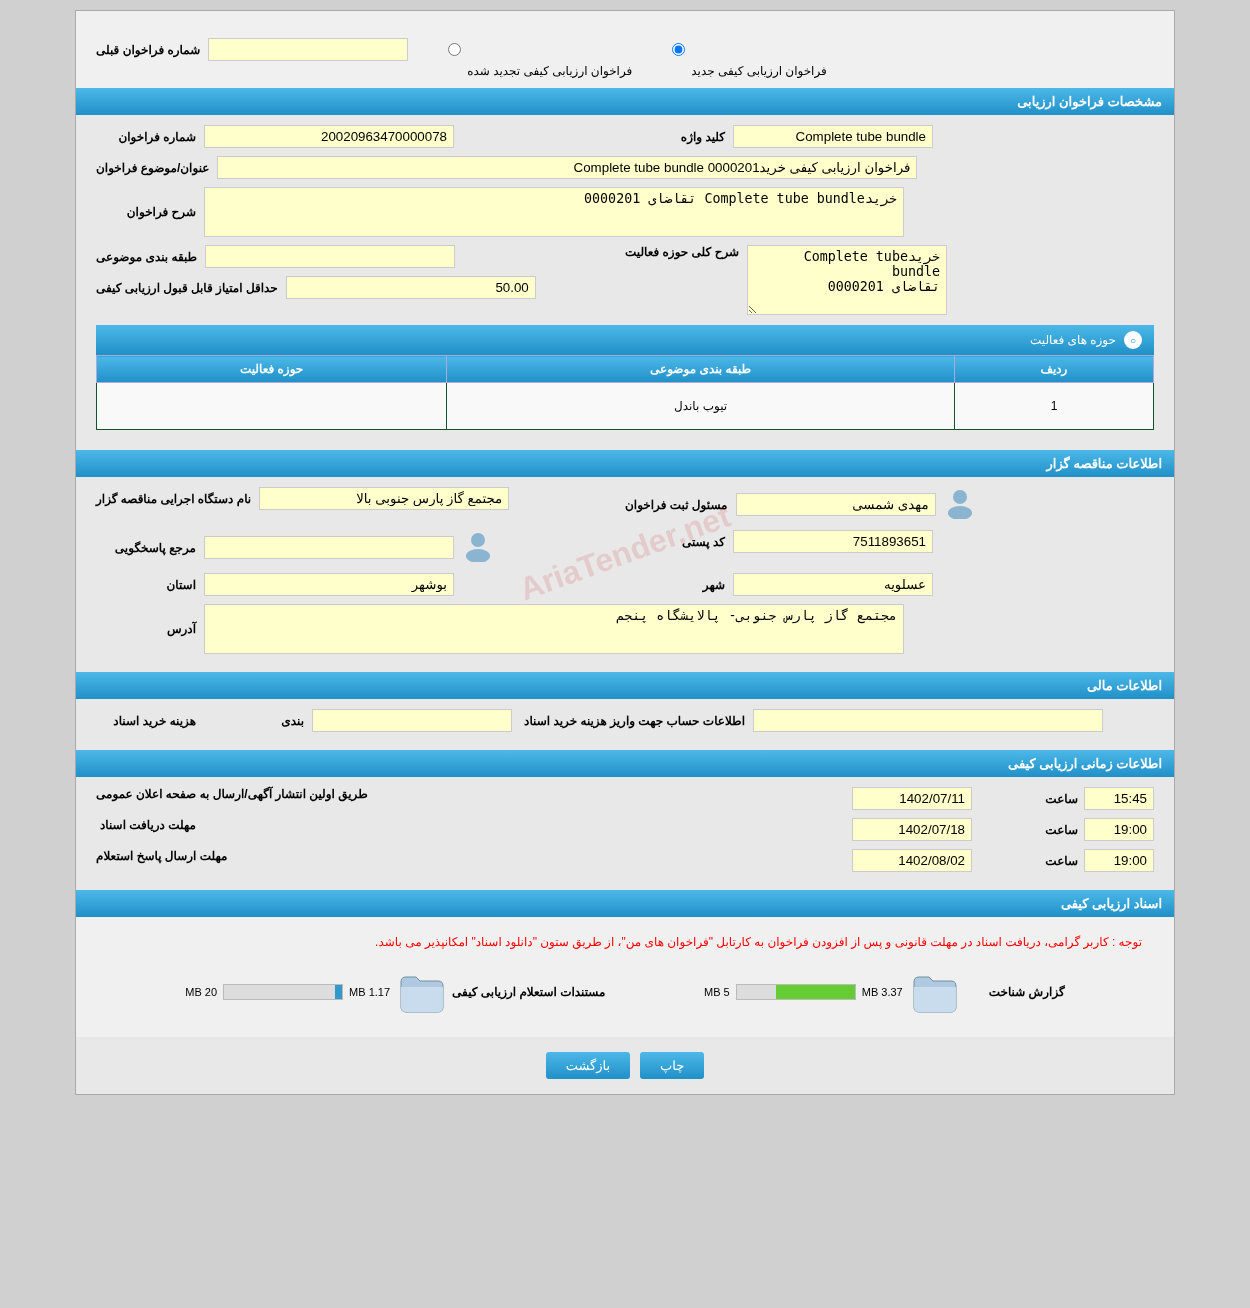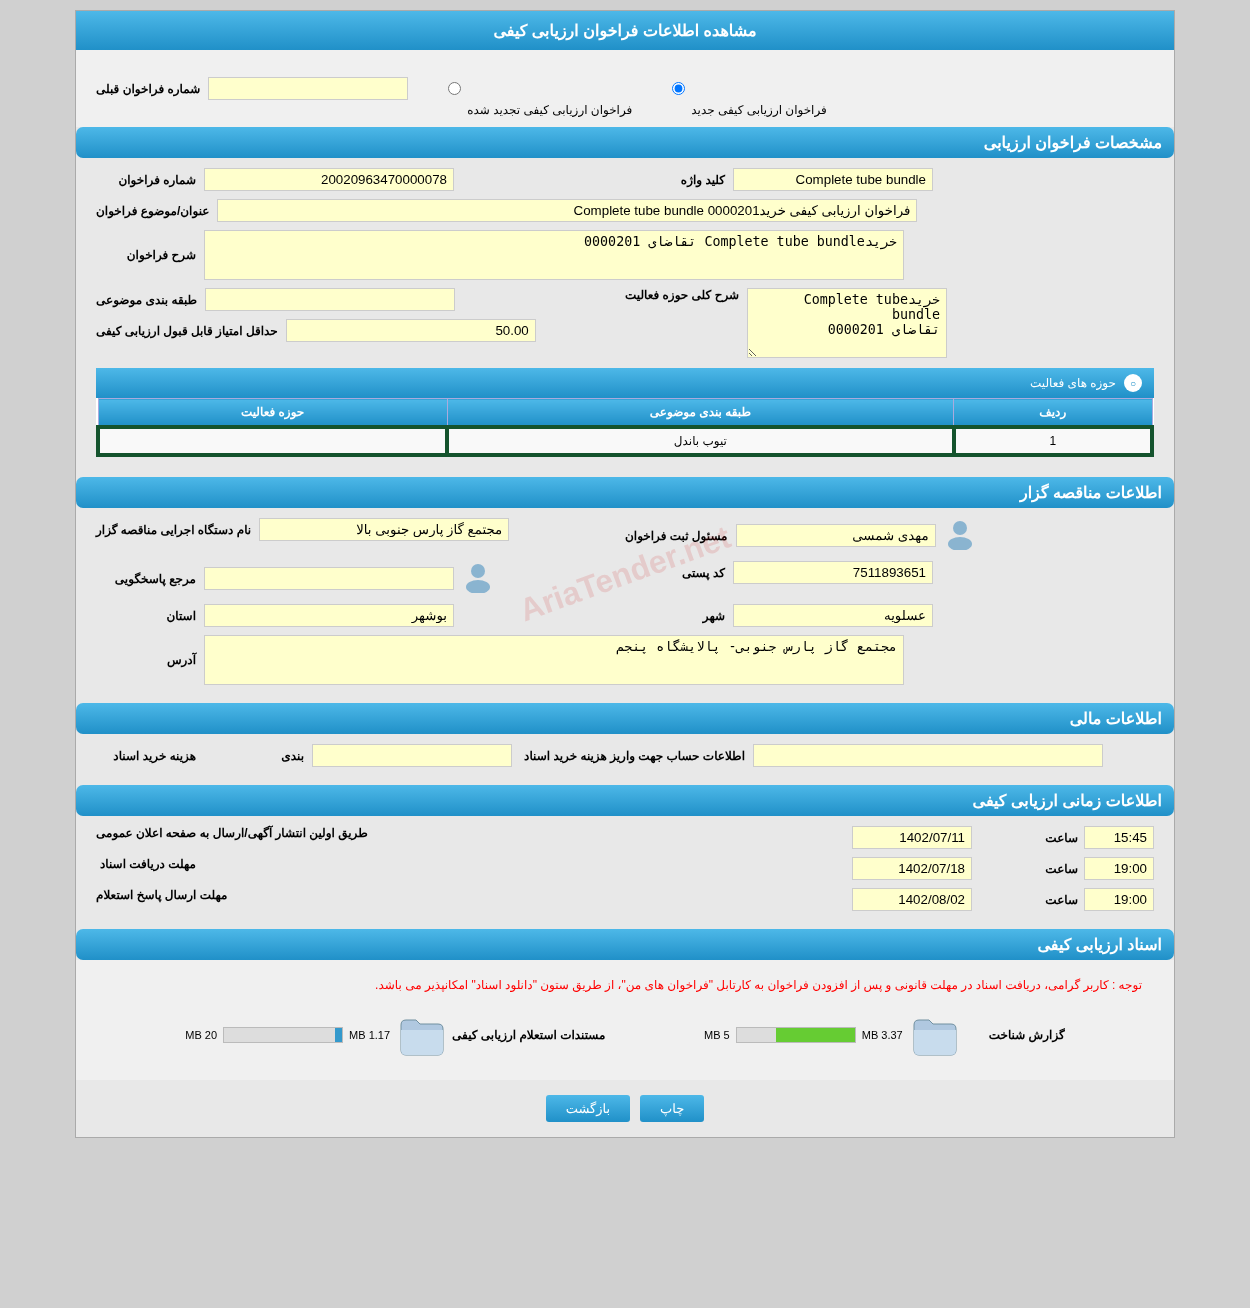--- a/index.html
+++ b/index.html
@@ -35,22 +35,21 @@
       display: flex;
       align-items: center;
       gap: 6px;
     }
     .radio-item label { cursor: pointer; margin-top: 43px; }
     .section-header {
       background: linear-gradient(to bottom, #4db8e8, #2090c8);
       color: white;
       padding: 6px 12px;
       font-weight: bold;
-      font-size: 16px;
-      border-radius: 7px;
+      font-size: 13px;
     }
     .section-body {
       background: #e8e8e8;
       padding: 10px 20px;
     }
     .form-row {
       display: flex;
       align-items: center;
       margin-bottom: 8px;
       justify-content: flex-end;
@@ -138,23 +137,23 @@
       background: white;
     }
     .activity-table th {
       background: linear-gradient(to bottom, #4db8e8, #2090c8);
       color: white;
       padding: 6px 10px;
       text-align: center;
       border: 1px solid #aad;
     }
     .activity-table td {
-      padding: 5px 10px;
+      padding: 16px 10px;
       text-align: center;
-      border: 4px solid #14532d;
+      border: 1px solid #14532d;
       background: #f9f9f9;
     }
     .activity-table tr:nth-child(even) td { background: #f0f8ff; }
     .avatar-svg { width: 32px; height: 32px; }
     .progress-bar-container {
       width: 120px;
       height: 16px;
       background: #ddd;
       border: 1px solid #bbb;
       display: inline-block;
@@ -226,21 +225,20 @@
       z-index: 1;
       font-weight: bold;
     }
   </style>
 </head>
 <body>
 
 <div class="main-container watermark-overlay">
   <div class="watermark-text">AriaTender.net</div>
 
-  <div class="page-header">مشاهده اطلاعات فراخوان ارزیابی کیفی</div>
 
   <div class="radio-row">
     <div class="radio-item">
       <label>فراخوان ارزیابی کیفی جدید</label>
       <input type="radio" name="tender_type" checked="" style="">
     </div>
     <div class="radio-item">
       <label>فراخوان ارزیابی کیفی تجدید شده</label>
       <input type="radio" name="tender_type" style="">
     </div>

